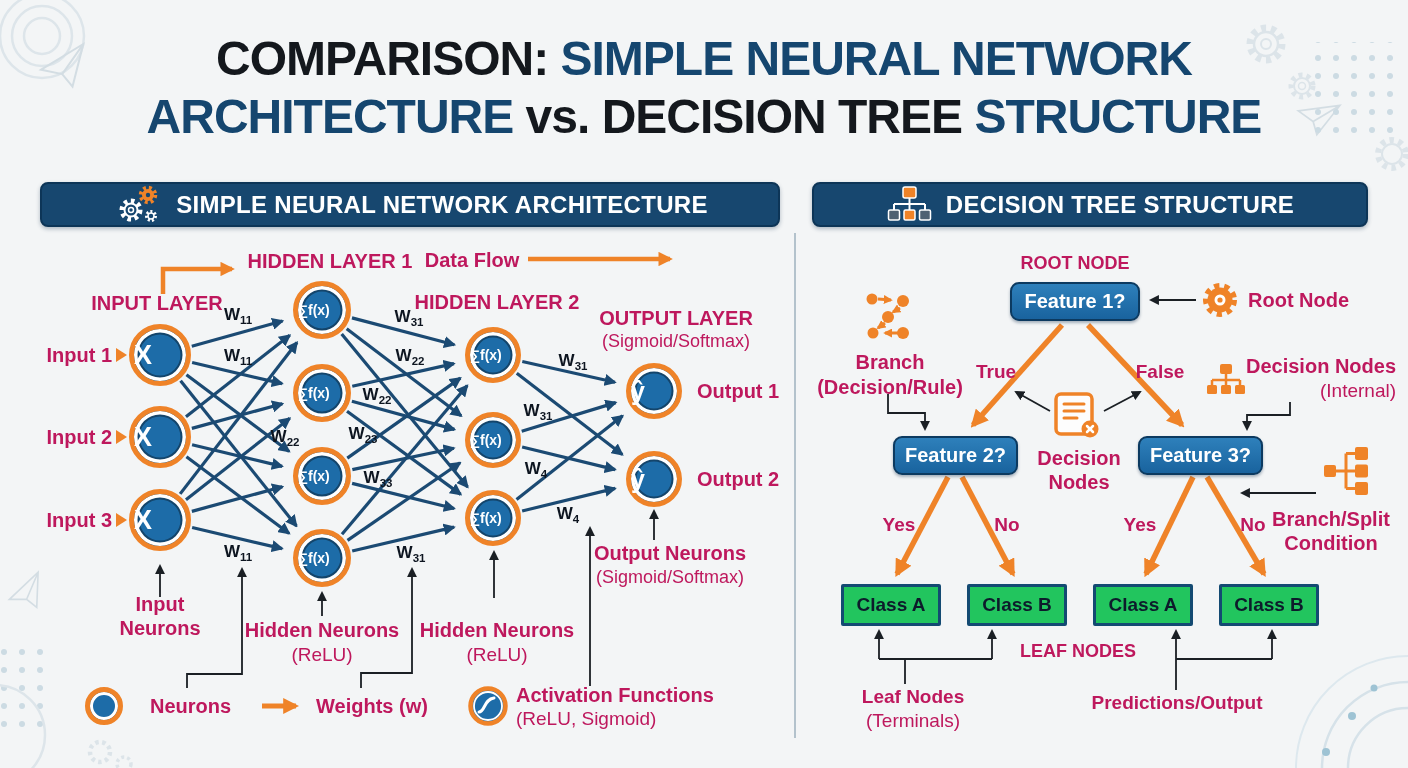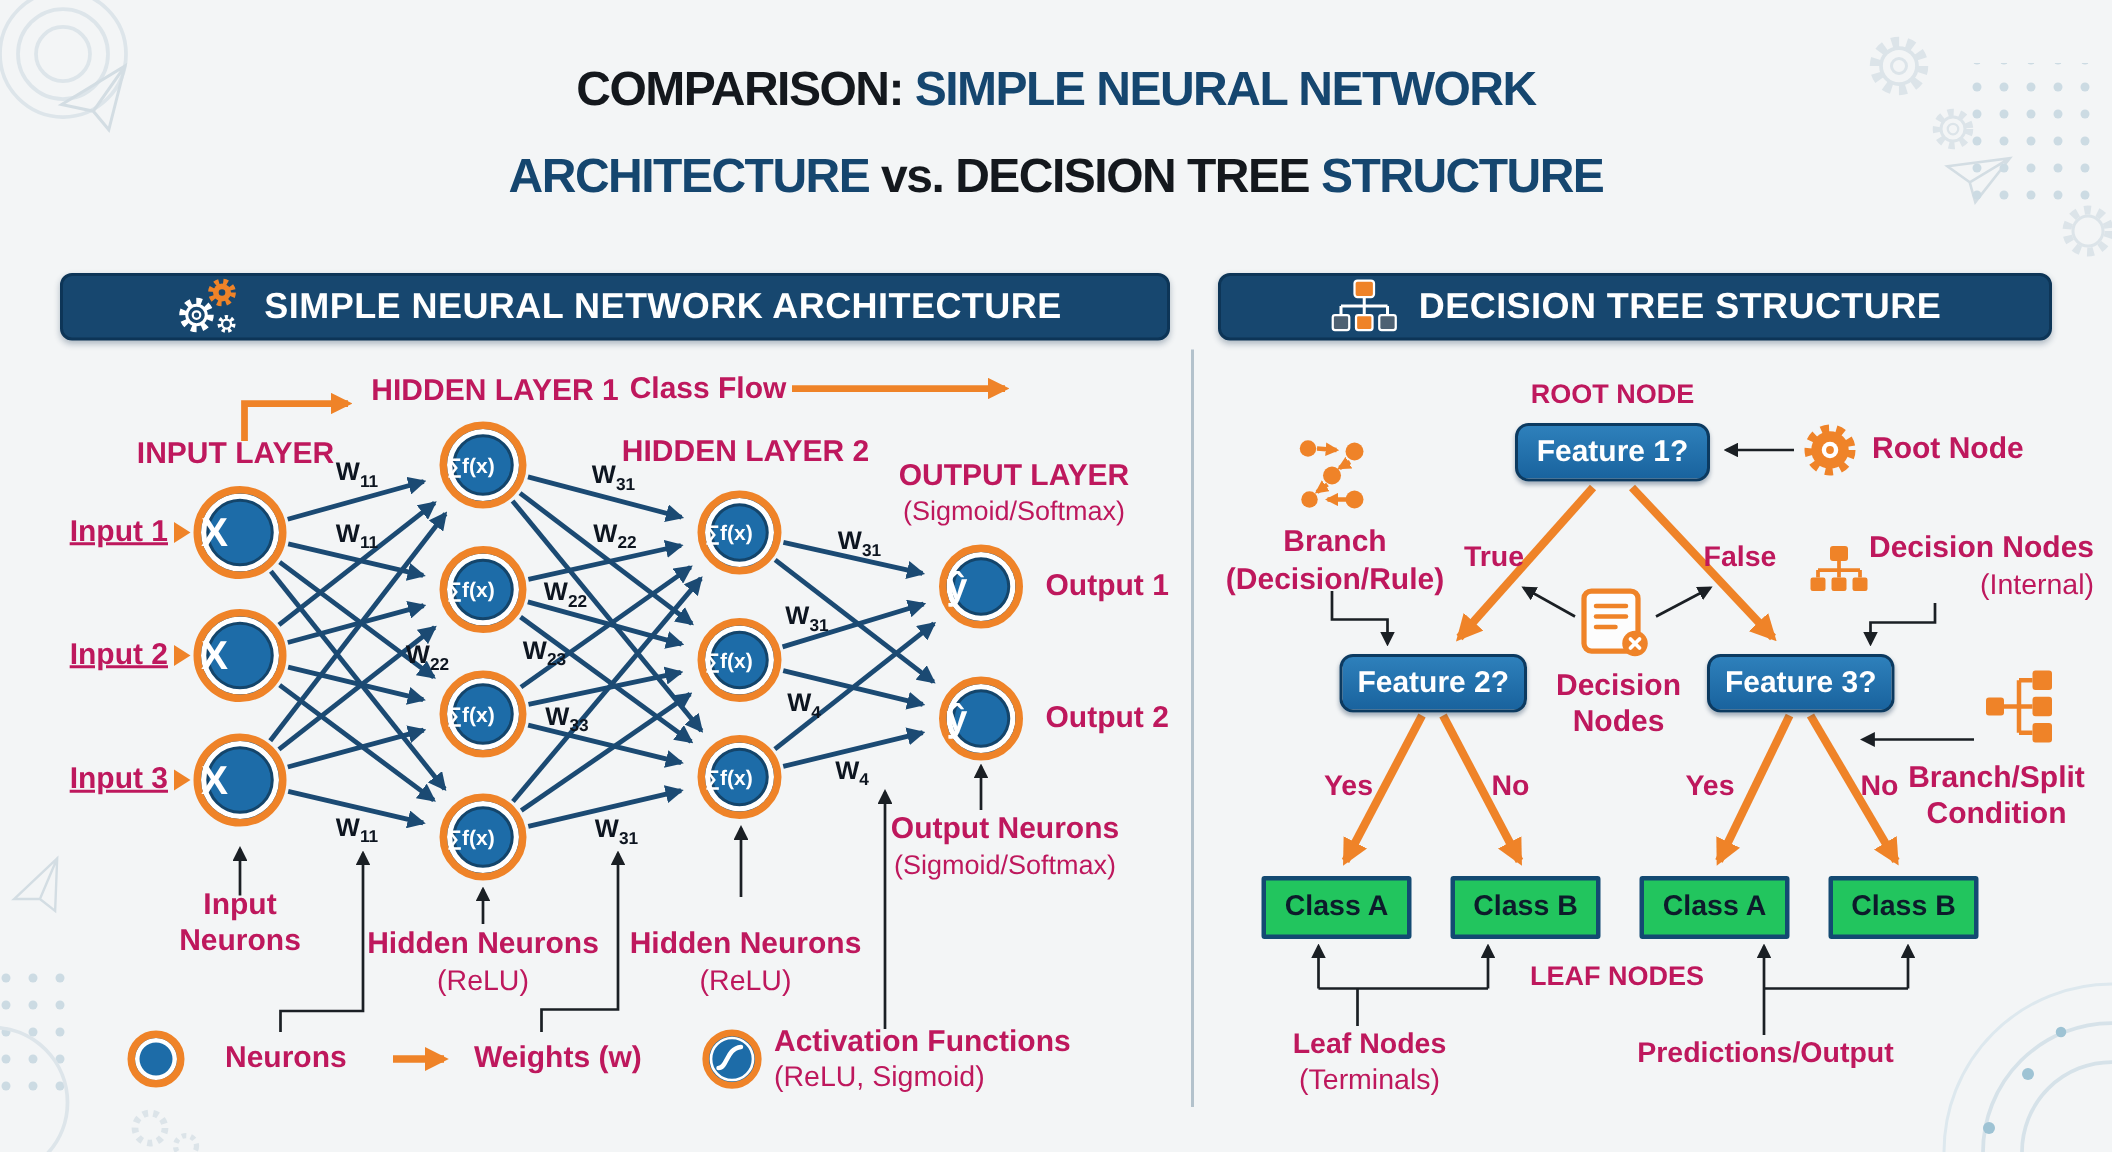--- a/index.html
+++ b/index.html
@@ -2,26 +2,26 @@
 <html><head>
 <meta charset="utf-8">
 <style>
   html,body{margin:0;padding:0;background:#eef1f3;font-family:"Liberation Sans",sans-serif;}
   #stage{position:relative;width:1408px;height:768px;overflow:hidden;background:#f3f5f6;}
   svg.layer{position:absolute;left:0;top:0;}
   
   .txt{position:absolute;white-space:nowrap;color:#be185d;z-index:3;}
   .ctr{transform:translate(-50%,-50%);}
   .lft{transform:translate(0,-50%);}
-  .rgt{transform:translate(-100%,-50%);text-decoration:underline;}
+  .rgt{transform:translate(-100%,-50%);}
   .bold{font-weight:bold;} .s18{font-size:18px;} .s19{font-size:19px;} .s20{font-size:20px;}
   .navy{color:#15466f;} .dark{color:#14181d;}
   
   .title{position:absolute;top:30px;left:0;width:100%;text-align:center;font-weight:bold;
-         font-size:32px;line-height:58px;letter-spacing:-1px;z-index:3;}
+         font-size:48px;line-height:58px;letter-spacing:-1px;z-index:3;}
   
   .hdr{position:absolute;box-sizing:border-box;background:#17476f;border:2px solid #0d3557;border-radius:8px;
        display:flex;align-items:center;justify-content:center;gap:14px;color:#fff;font-weight:bold;
        font-size:24px;letter-spacing:.3px;z-index:3;box-shadow:0 2px 4px rgba(15,45,75,.3);}
   
   .neuron{position:absolute;box-sizing:border-box;border-radius:50%;background:#1d6ca8;border:5px solid #ef8328;
           box-shadow:inset 0 0 0 3.5px #fff,inset 0 0 0 5.5px #14456b;display:flex;align-items:center;
           color:#fff;font-weight:bold;z-index:3;}
   .n62{width:62px;height:62px;font-size:27px;}
   .n58{width:58px;height:58px;font-size:14px;}
@@ -219,21 +219,21 @@
       <rect x="2.5" y="25" width="11" height="10" rx="1.5" fill="#4e6172" stroke="#fff" stroke-width="1.5"></rect>
       <rect x="18" y="25" width="11" height="10" rx="1.5" fill="#ef8328" stroke="#fff" stroke-width="1.5"></rect>
       <rect x="33.5" y="25" width="11" height="10" rx="1.5" fill="#4e6172" stroke="#fff" stroke-width="1.5"></rect>
     </svg>
     <span>DECISION TREE STRUCTURE</span>
   </div>
 
   <div class="divider" style="left:794px;top:233px;height:505px;"></div>
 
   <div class="txt ctr bold s20" style="left:330px;top:261px;">HIDDEN LAYER 1</div>
-  <div class="txt ctr bold s20" style="left:472px;top:260px;">Class Flow</div>
+  <div class="txt ctr bold s20" style="left:472px;top:260px;">Data Flow</div>
   <div class="txt ctr bold s20" style="left:157px;top:303px;">INPUT LAYER</div>
   <div class="txt ctr bold s20" style="left:497px;top:302px;">HIDDEN LAYER 2</div>
   <div class="txt ctr bold s20" style="left:676px;top:318px;text-align:center;">OUTPUT LAYER</div>
   <div class="txt ctr s18" style="left:676px;top:341px;">(Sigmoid/Softmax)</div>
 
   <div class="txt rgt bold s20" style="left:112px;top:355px;">Input 1</div>
   <div class="txt rgt bold s20" style="left:112px;top:437px;">Input 2</div>
   <div class="txt rgt bold s20" style="left:112px;top:520px;">Input 3</div>
   <div class="tri" style="left:116px;top:348px;"></div>
   <div class="tri" style="left:116px;top:430px;"></div>

